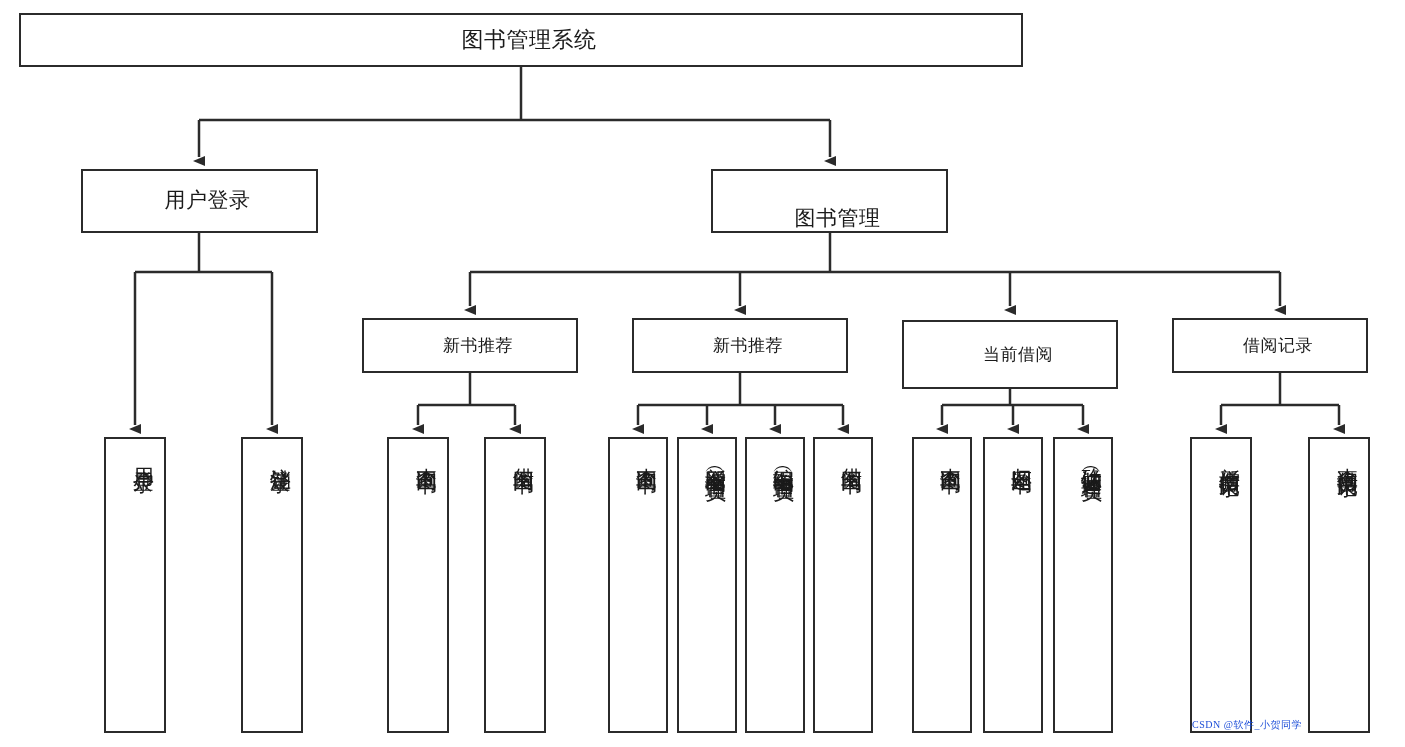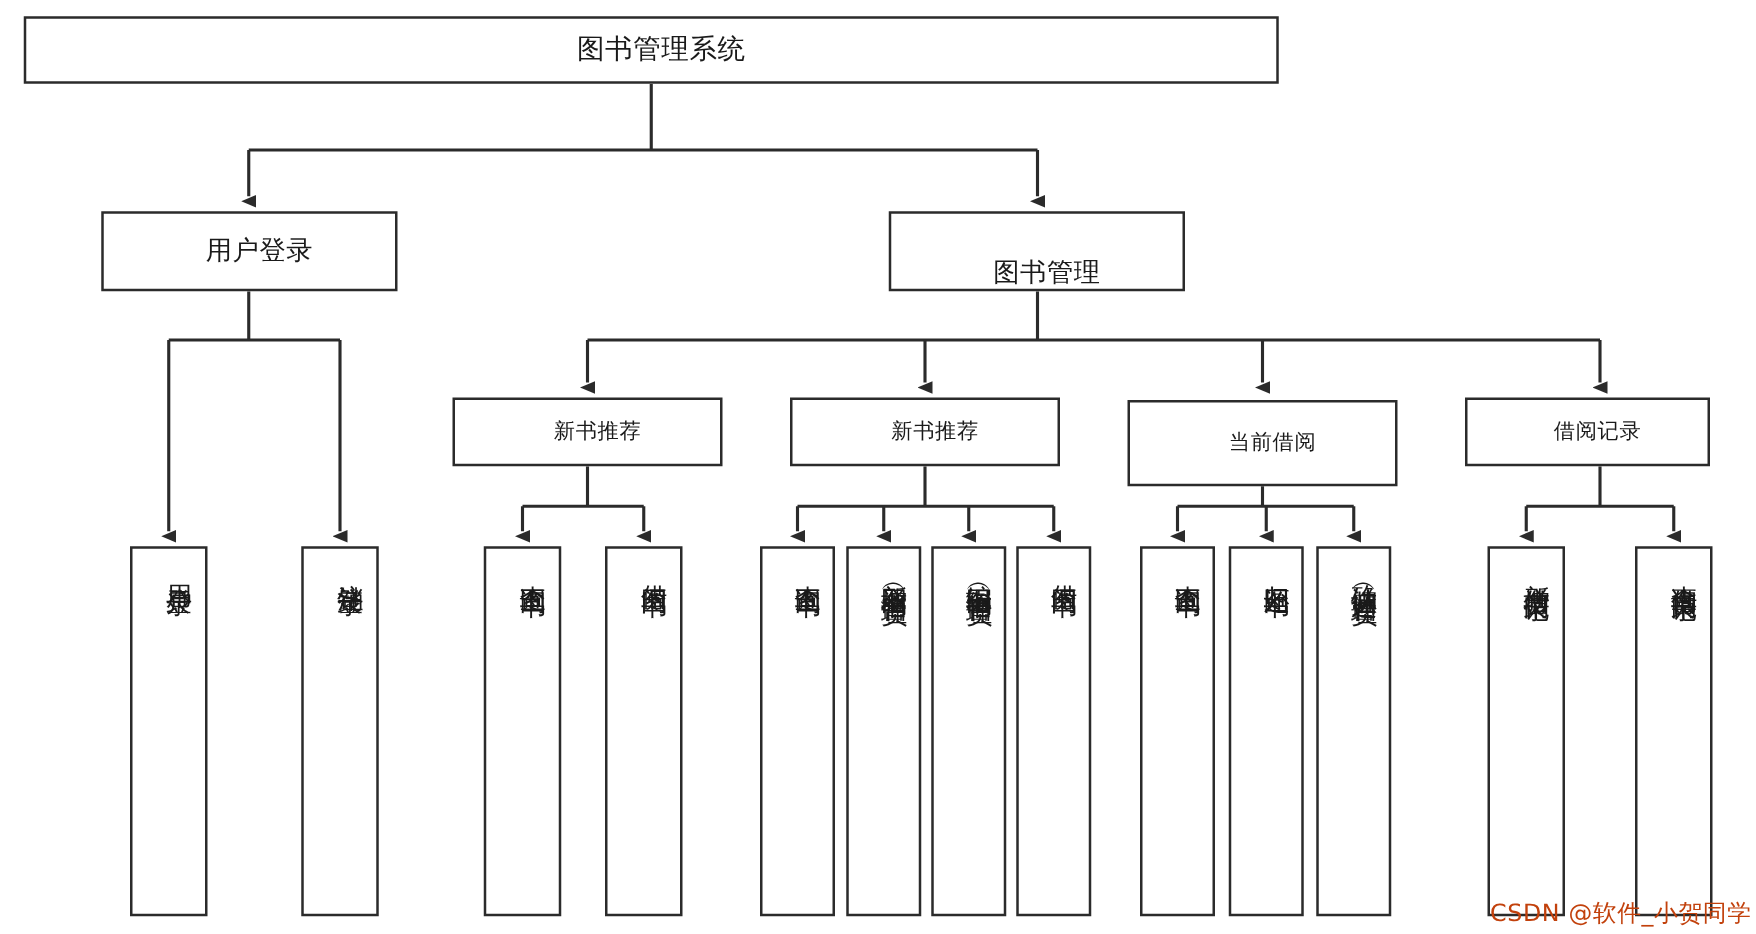--- a/index.html
+++ b/index.html
@@ -60,24 +60,25 @@
   .node.leaf .label {
     writing-mode: vertical-rl;
     text-orientation: upright;
     font-size: 21px;
     line-height: 1.18;
     letter-spacing: 2px;
     white-space: nowrap;
   }
   .watermark {
     position: absolute;
-    font-size: 19px;
-    color: #c2410c;
+    font-size: 10px;
+    color: #1d4ed8;
     white-space: nowrap;
     letter-spacing: 0.5px;
+    font-family: Liberation Serif, serif;
   }
 </style>
 </head>
 <body>
 
 <div id="diagram-root">
 
   <svg class="connectors" viewBox="0 0 1405 747" xmlns="http://www.w3.org/2000/svg">
     <defs>
       <marker id="arrow" markerWidth="10" markerHeight="12" refX="1" refY="6" orient="auto" markerUnits="userSpaceOnUse">

